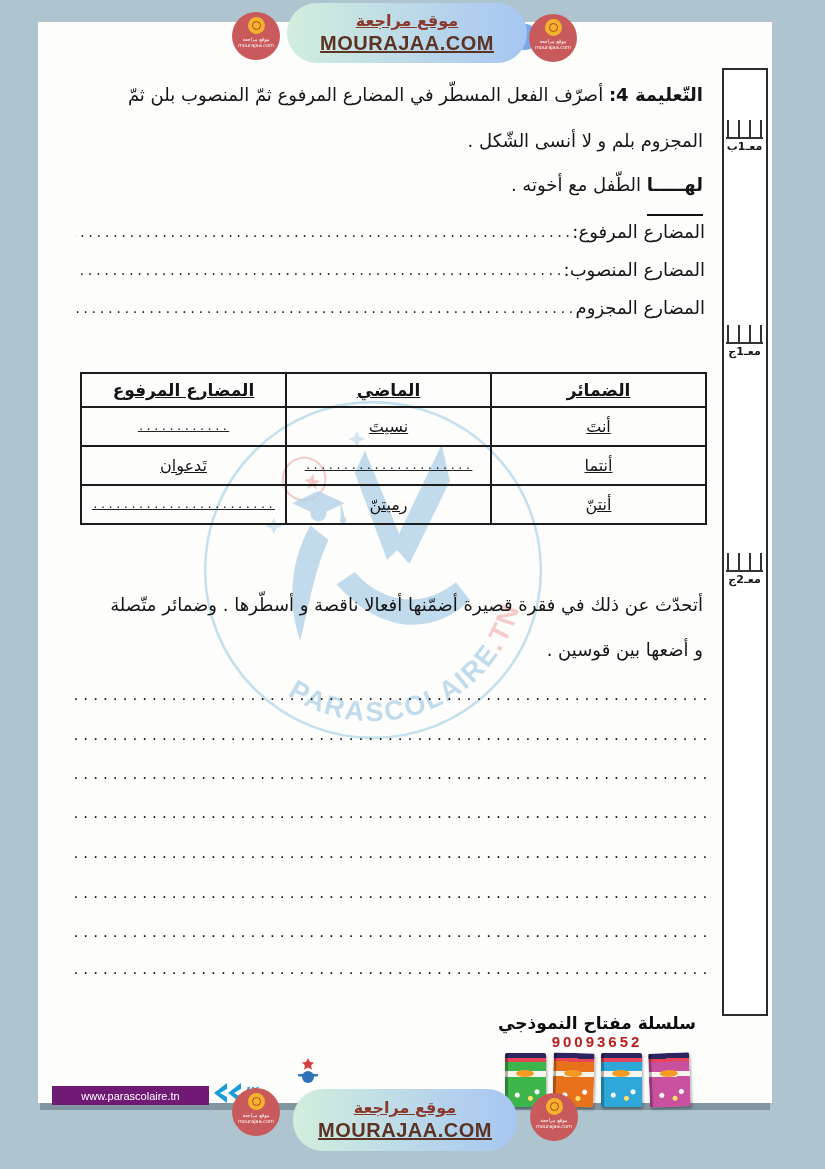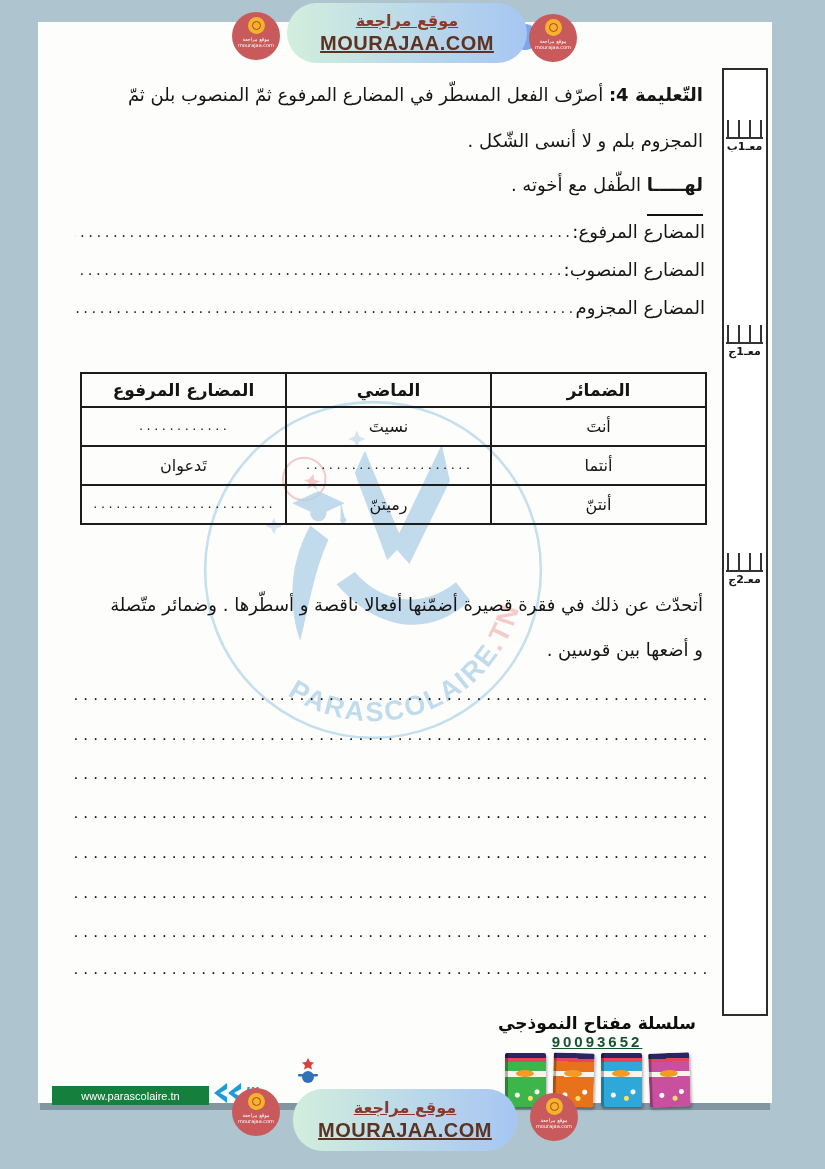--- a/index.html
+++ b/index.html
@@ -43,50 +43,50 @@
   .ul{font-weight:bold;border-bottom:2.5px solid #111;padding-bottom:19px;}
   .fill-line{position:absolute;left:75px;width:630px;direction:rtl;display:flex;
              align-items:flex-end;font-size:18px;z-index:3;}
   .fill-line .lbl{white-space:nowrap;}
   .dotsfill{flex:1;overflow:hidden;white-space:nowrap;font-family:"DejaVu Sans Mono",monospace;
             font-size:12px;letter-spacing:1px;color:#222;line-height:17px;}
 
   
   .grid{left:80px;top:372px;z-index:3;}
   table{border-collapse:collapse;direction:rtl;background:transparent;}
-  th,td{border:2px solid #1c1c1c;text-align:center;background:transparent;}
+  th,td{border:2px solid #1c1c1c;text-align:center;background:transparent;text-decoration:underline;}
   th{width:211px;height:30px;font-size:17px;font-weight:bold;}
   th.mid,td.mid{width:201px;}
   td{height:35px;font-size:16px;}
   .celldots{font-family:"DejaVu Sans Mono",monospace;font-size:11px;letter-spacing:1px;color:#222;}
 
   
   .ans{position:absolute;left:72px;width:640px;overflow:hidden;white-space:nowrap;z-index:3;
        font-family:"DejaVu Sans Mono",monospace;font-size:13px;letter-spacing:2px;color:#111;}
 
   
   .promo{left:488px;top:1013px;width:218px;z-index:4;text-align:center;direction:rtl;}
   .series{font-size:17px;font-weight:900;color:#0d0d0d;letter-spacing:1px;white-space:nowrap;}
-  .phone{font-size:15px;font-weight:900;color:#14532d;letter-spacing:3px;
-         font-family:"Liberation Sans",sans-serif;text-decoration:underline;}
+  .phone{font-size:15px;font-weight:900;color:#b91c1c;letter-spacing:3px;
+         font-family:"Liberation Sans",sans-serif;}
   .books{display:flex;gap:7px;justify-content:center;margin-top:3px;}
   .book{width:41px;height:54px;border-radius:2px;position:relative;flex:none;
         background:
           radial-gradient(circle at 30% 78%, #ffffff 2px, transparent 3px),
           radial-gradient(circle at 62% 84%, #ffe06a 2px, transparent 3px),
           radial-gradient(circle at 78% 72%, #ffffff 2px, transparent 3px),
           linear-gradient(180deg,#2b2560 0 10%,#e8445a 10% 16%,var(--c) 16% 34%,#f7f4ec 34% 44%,var(--c) 44% 100%);
         box-shadow:inset 3px 0 0 rgba(0,0,0,.28),1px 2px 3px rgba(0,0,0,.35);}
   .book::after{content:"";position:absolute;left:11px;top:17px;width:18px;height:7px;
         border-radius:50%;background:#f59a23;}
   .book:nth-child(1){transform:rotate(-2deg);}
   .book:nth-child(3){transform:rotate(1.5deg);}
 
   
-  .webbar{left:52px;top:1086px;width:157px;height:19px;background:#15803d;z-index:4;
+  .webbar{left:52px;top:1086px;width:157px;height:19px;background:#701a75;z-index:4;
           display:flex;align-items:center;justify-content:center;color:#fff;font-size:11px;
           font-family:"Liberation Sans",sans-serif;}
   .klik{left:212px;top:1081px;z-index:4;}
   .mascot{left:297px;top:1058px;z-index:4;}
 </style>
 </head>
 <body>
 
 <div class="stage">
 

